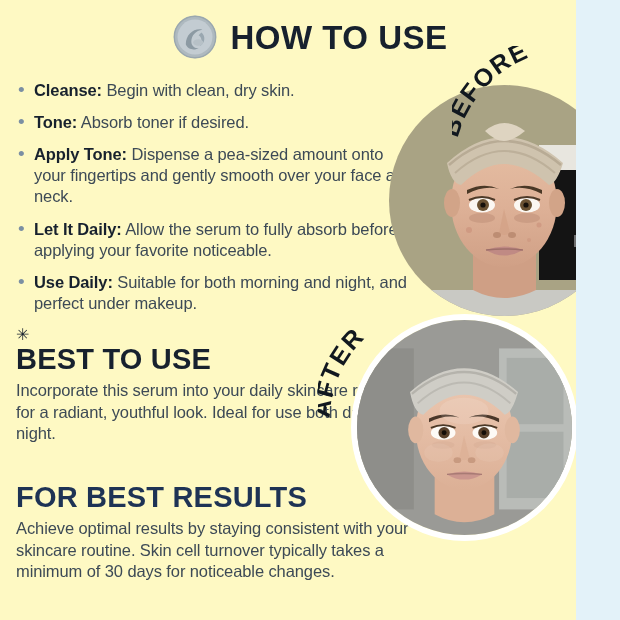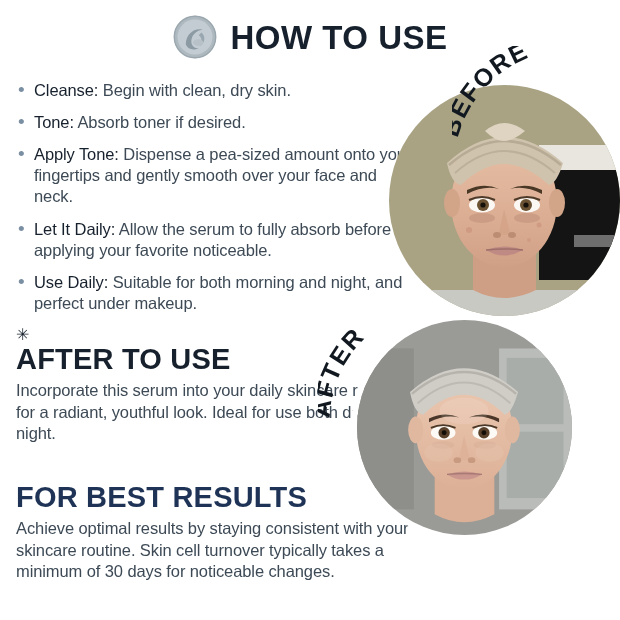--- a/index.html
+++ b/index.html
@@ -3,21 +3,21 @@
 <meta charset="utf-8">
 <style>
   html,body{margin:0;padding:0;}
   body{
     width:620px;height:620px;
     background:#e3f2f9;
     font-family:"Liberation Sans", sans-serif;
     overflow:hidden;
     position:relative;
   }
-  #page{position:absolute;inset:0;width:620px;height:620px;overflow:hidden;background:#ffffff;}
+  #page{position:absolute;inset:0;width:576px;height:620px;overflow:hidden;background:#fef9c3;}
 
   
   .header{
     position:absolute;left:0;top:14px;width:620px;
     display:flex;align-items:center;justify-content:center;gap:12px;
   }
   .logo{width:46px;height:46px;flex:0 0 46px;display:block;}
   .title{
     font-size:33px;font-weight:bold;letter-spacing:.5px;
     color:#17212e;line-height:1;white-space:nowrap;
@@ -28,21 +28,21 @@
   .step{display:flex;align-items:flex-start;margin-bottom:11px;}
   .dot{
     flex:0 0 16px;width:16px;
     color:#7b8fa3;font-size:19px;line-height:20px;text-align:left;
     padding-left:4px;
   }
   .step-text{
     font-size:16.5px;line-height:1.28;color:#3d4a56;
     letter-spacing:-.1px;
   }
-  .step-text b{color:#17212e;font-weight:normal;}
+  .step-text b{color:#17212e;font-weight:bold;}
 
   .note{display:flex;align-items:flex-start;margin-top:7px;}
   .note .ast{
     flex:0 0 22px;color:#17212e;font-size:16px;line-height:20px;
     padding-left:2px;
   }
   .note .note-text{
     font-size:15px;font-weight:bold;color:#17212e;line-height:1.25;
   }
 
@@ -122,21 +122,21 @@
       <span class="dot">•</span>
       <span class="step-text"><b>Use Daily:</b><span> Suitable for both morning and night, and perfect under makeup.</span></span>
     </div>
 
     <div class="note">
       <span class="ast">✳</span>
     </div>
   </div>
 
   <div class="sec sec-when">
-    <h2>AFTER TO USE</h2>
+    <h2>BEST TO USE</h2>
     <p>Incorporate this serum into your daily skincare routine for a radiant, youthful look. Ideal for use both day and night.</p>
   </div>
 
   <div class="sec sec-best">
     <h2>FOR BEST RESULTS</h2>
     <p>Achieve optimal results by staying consistent with your skincare routine. Skin cell turnover typically takes a minimum of 30 days for noticeable changes.</p>
   </div>
 
   <div class="photo photo-before">
     <svg class="face-svg" viewBox="0 0 231 231">

